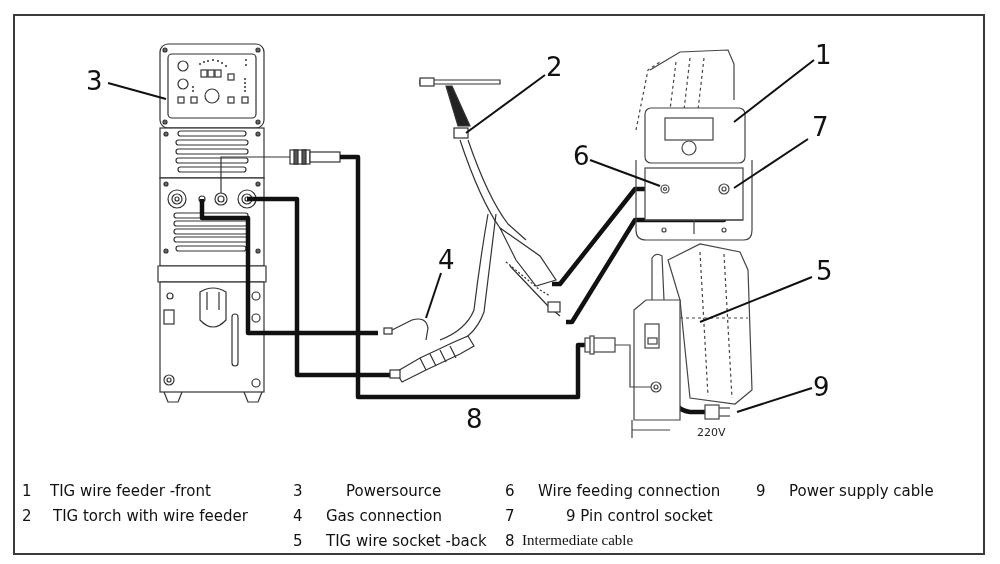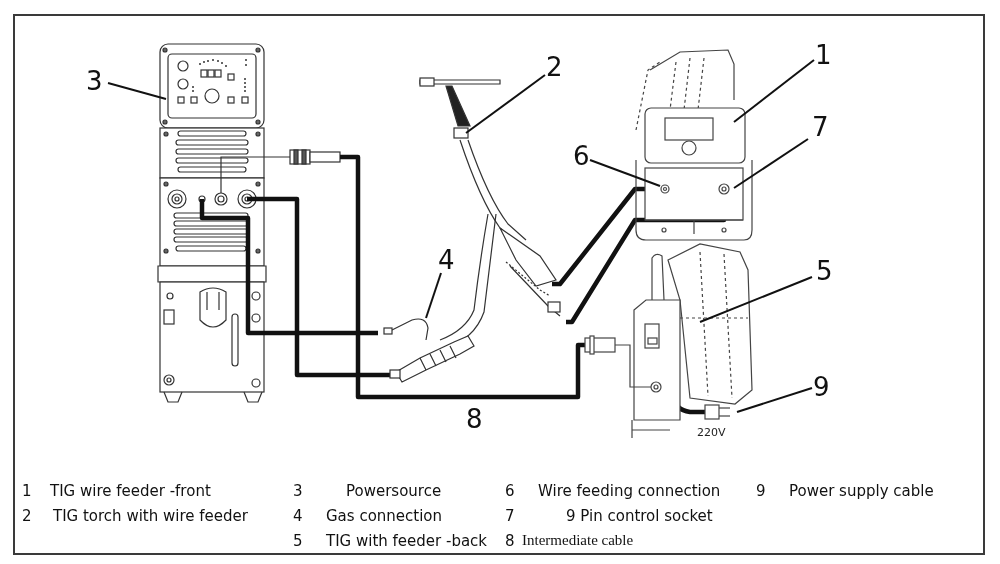--- a/index.html
+++ b/index.html
@@ -234,21 +234,21 @@
   <div class="legend-item" style="left:293px; top:482px;">
     <span class="num">3</span>
     <span class="txt" style="left:33px;margin-left:20px;">Powersource</span>
   </div>
   <div class="legend-item" style="left:293px; top:507px;">
     <span class="num">4</span>
     <span class="txt" style="left:33px;text-align:center;">Gas  connection</span>
   </div>
   <div class="legend-item" style="left:293px; top:532px;">
     <span class="num">5</span>
-    <span class="txt" style="left:33px;">TIG with feeder -back</span>
+    <span class="txt" style="left:33px;">TIG wire socket -back</span>
   </div>
   <div class="legend-item" style="left:505px; top:482px;">
     <span class="num">6</span>
     <span class="txt" style="left:33px;text-align:center;">Wire feeding connection</span>
   </div>
   <div class="legend-item" style="left:505px; top:507px;">
     <span class="num">7</span>
     <span class="txt" style="left:33px;margin-left:28px;">9 Pin control socket</span>
   </div>
   <div class="legend-item" style="left:505px; top:532px;">

